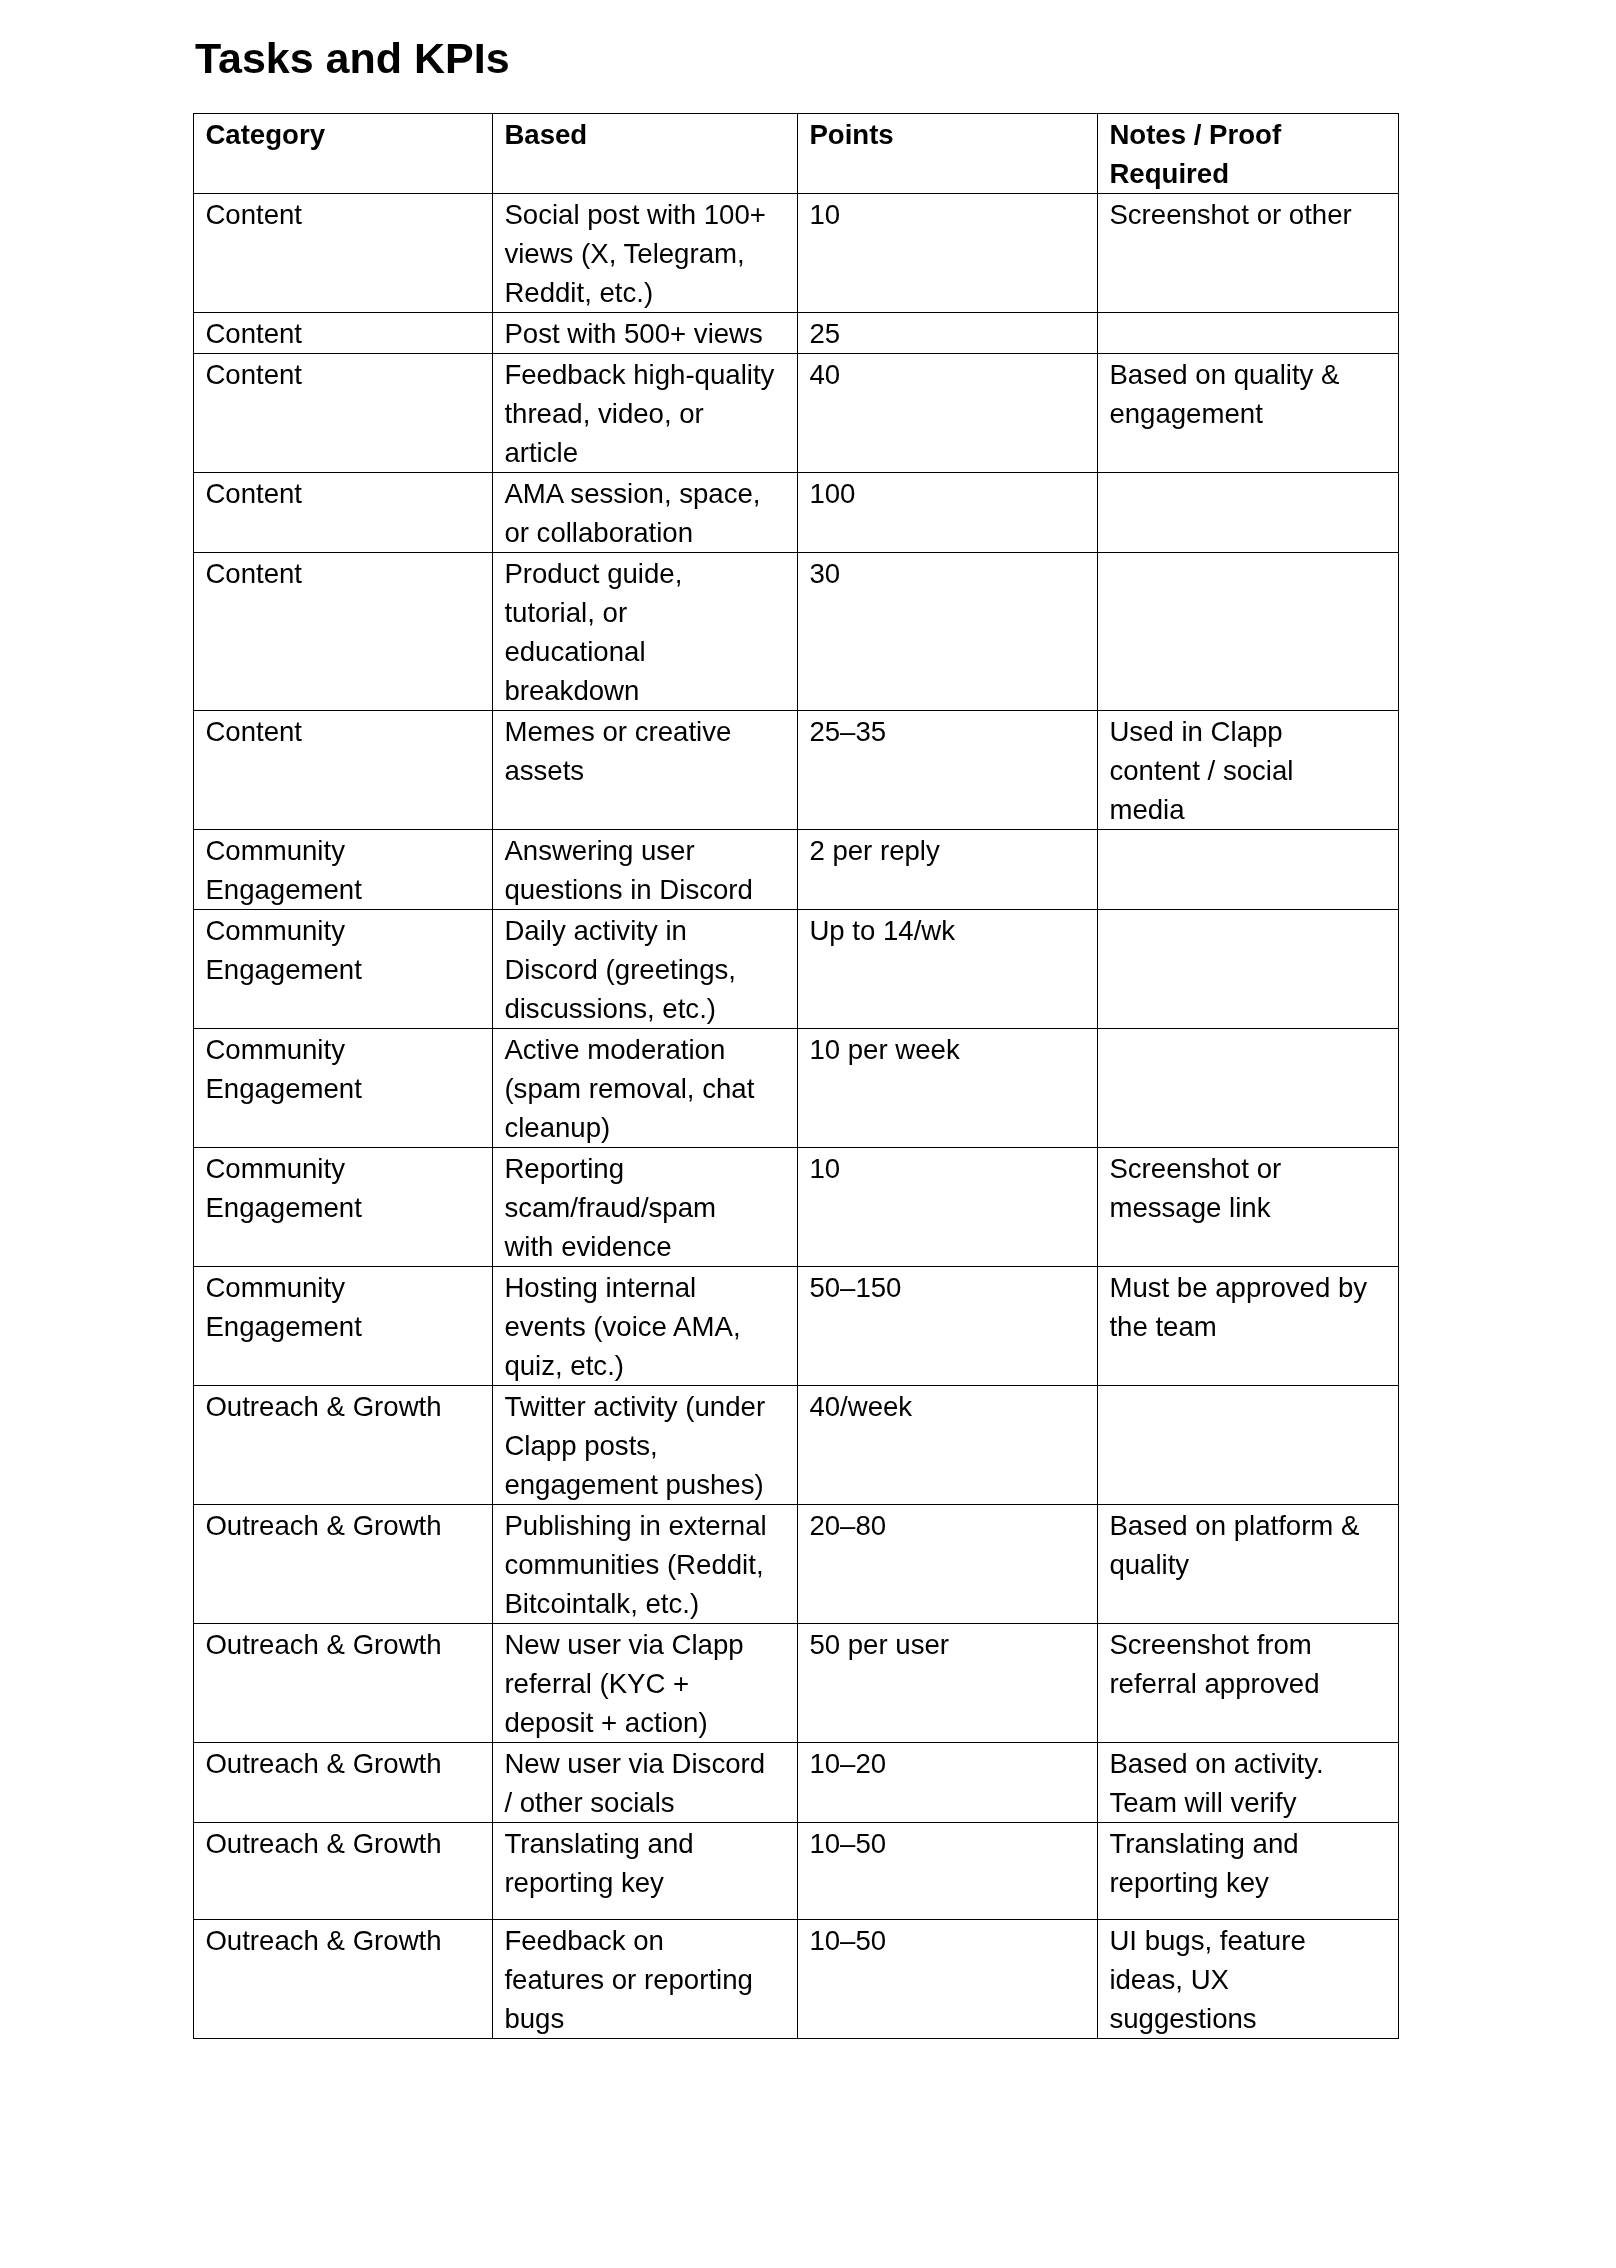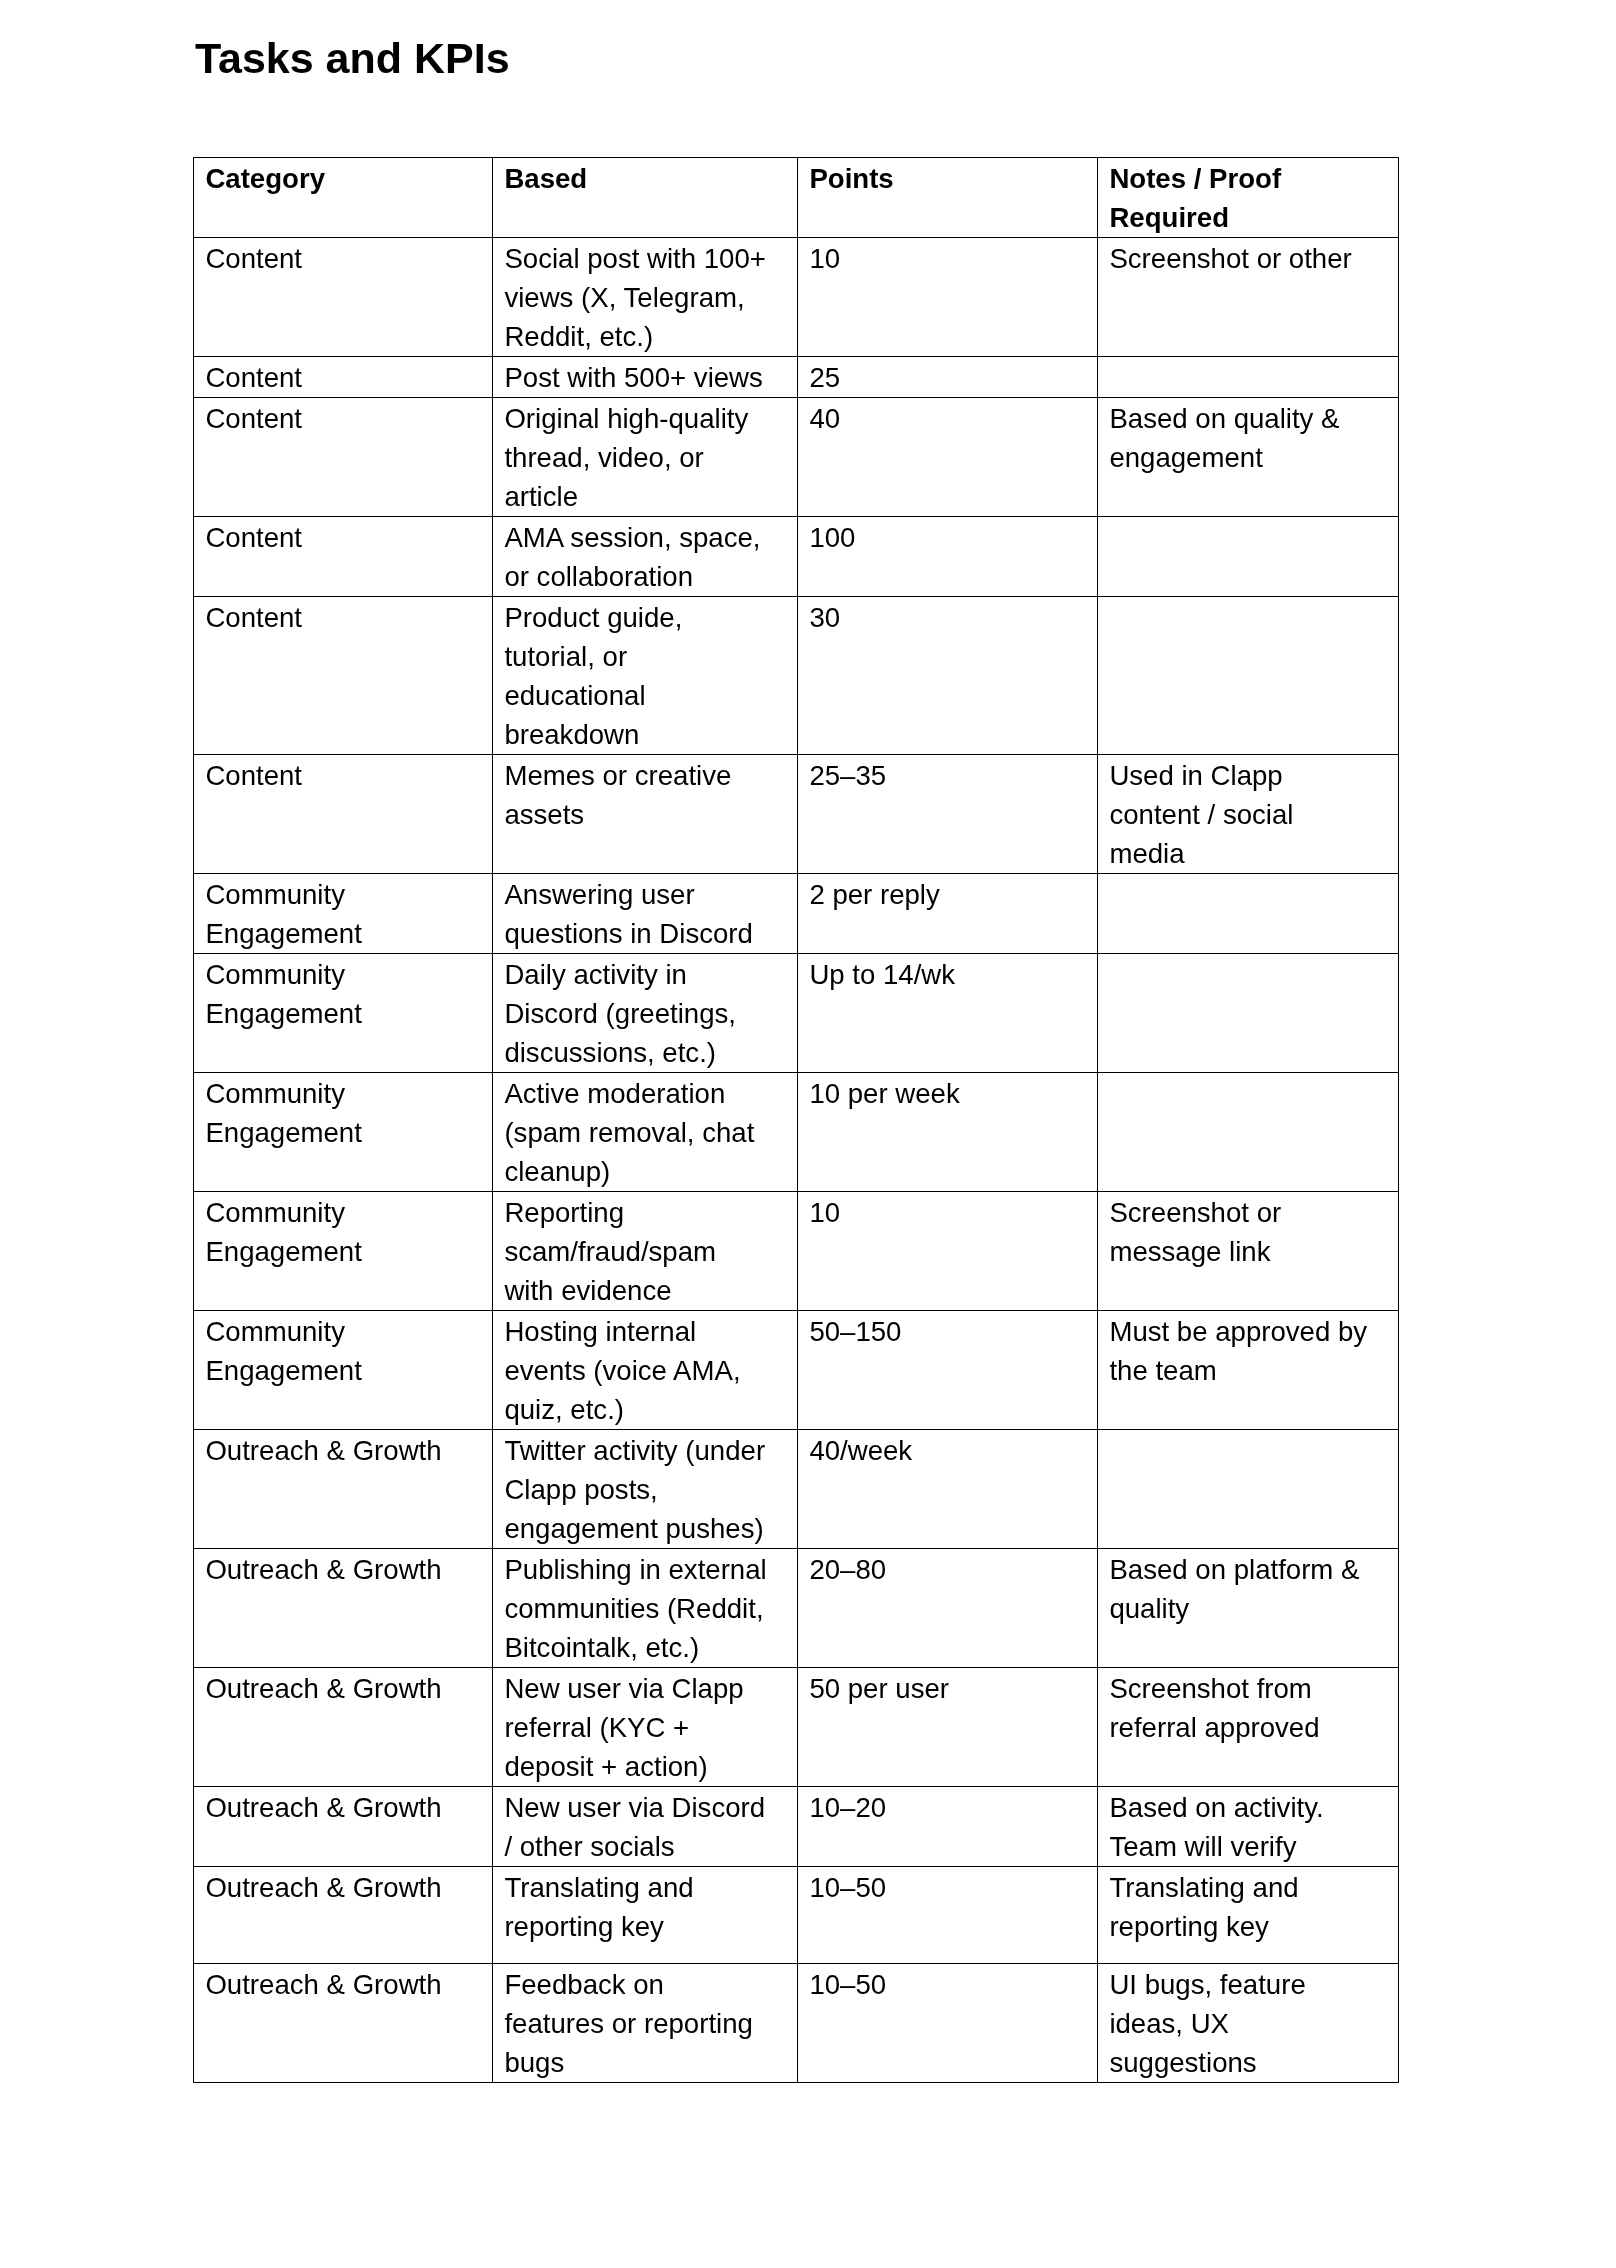--- a/index.html
+++ b/index.html
@@ -23,21 +23,21 @@
     font-size: 43px;
     font-weight: bold;
     line-height: 49px;
     margin: 34px 0 0 1.9px;
     letter-spacing: 0px;
   }
   table.kpi-table {
     border-collapse: collapse;
     table-layout: fixed;
     width: 1204px;
-    margin-top: 74px;
+    margin-top: 30px;
   }
   col.c0 { width: 299px; }
   col.c1 { width: 305px; }
   col.c2 { width: 300px; }
   col.c3 { width: 301px; }
   .kpi-table th,
   .kpi-table td {
     border: 1.9px solid #000000;
     vertical-align: top;
     text-align: left;
@@ -87,21 +87,21 @@
     <td>Screenshot or other</td>
   </tr>
         <tr>
     <td>Content</td>
     <td>Post with 500+ views</td>
     <td>25</td>
     <td></td>
   </tr>
         <tr>
     <td>Content</td>
-    <td>Original high-quality
+    <td>Feedback high-quality
 thread, video, or
 article</td>
     <td>40</td>
     <td>Based on quality &amp;
 engagement</td>
   </tr>
         <tr>
     <td>Content</td>
     <td>AMA session, space,
 or collaboration</td>

